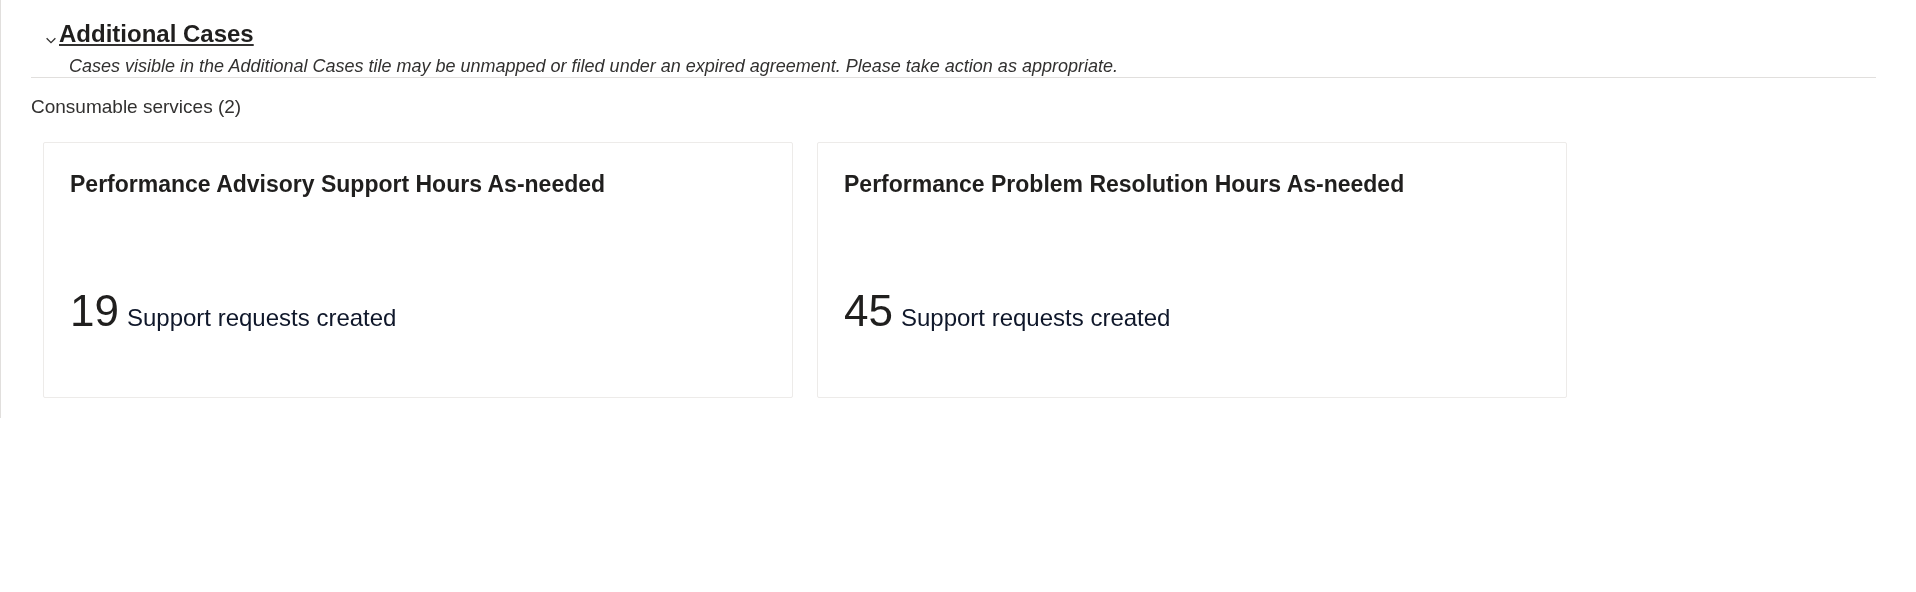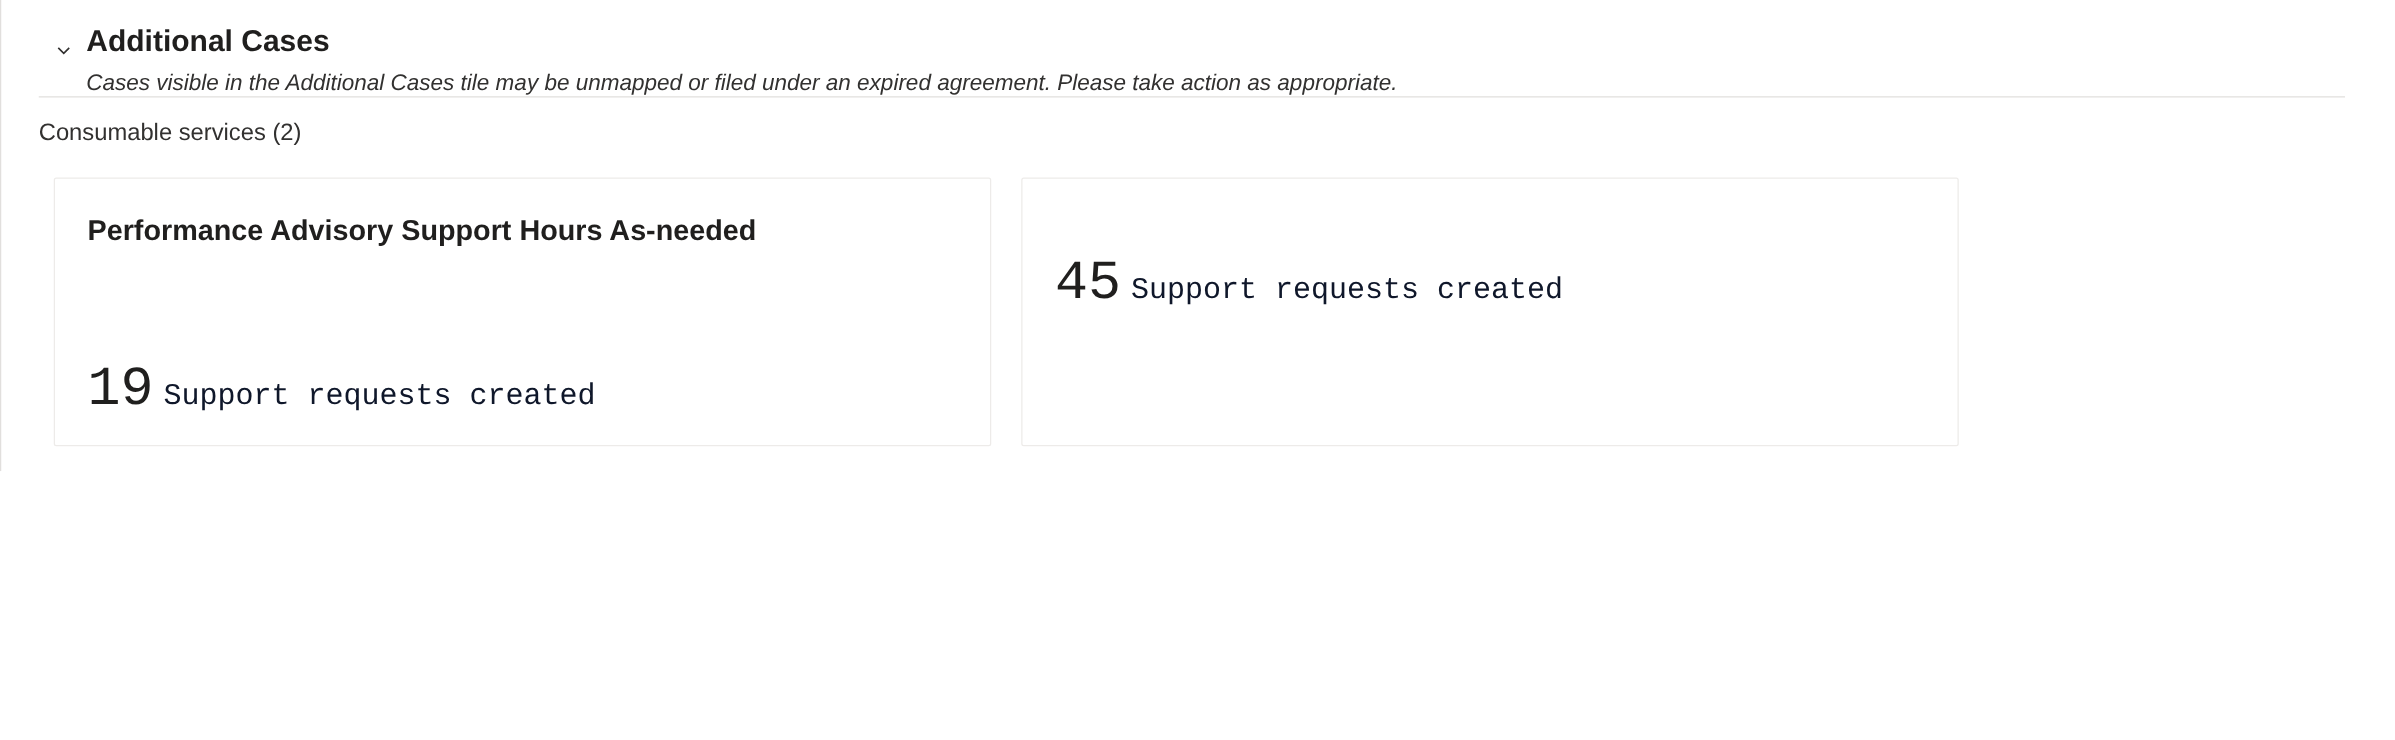--- a/index.html
+++ b/index.html
@@ -14,24 +14,24 @@
       width: 1916px;
       padding: 0;
     }
     .container {
       padding: 20px 40px 20px 30px;
       border-left: 1px solid #e1dfdd;
     }
     .section-header {
       display: flex;
       align-items: flex-end;
-      gap: 10px;
       margin-bottom: 8px;
       cursor: pointer;
       padding-left: 12px;
+      text-decoration: underline;
     }
     .chevron-icon {
       width: 16px;
       height: 16px;
       display: flex;
       align-items: center;
       justify-content: center;
     }
     .chevron-icon svg {
       width: 14px;
@@ -65,34 +65,33 @@
     .cards {
       display: flex;
       gap: 24px;
       padding-left: 12px;
     }
     .card {
       flex: 1;
       max-width: 750px;
       border: 1px solid #edebe9;
       border-radius: 2px;
-      padding: 28px 26px 22px 26px;
+      padding: 28px 26px 64px 26px;
       background: #ffffff;
     }
     .card-title {
       font-size: 23px;
       font-weight: 600;
       color: #201f1e;
       margin-bottom: 58px;
     }
     .card-metric {
       display: flex;
       align-items: baseline;
       gap: 8px;
-      font-family: Liberation Mono, monospace;
     }
     .metric-value {
       font-size: 44px;
       font-weight: 400;
       color: #201f1e;
       line-height: 1;
     }
     .metric-label {
       font-size: 24px;
       color: #0f172a;
@@ -120,19 +119,20 @@
 
   <div class="cards">
     <div class="card">
       <div class="card-title">Performance Advisory Support Hours As-needed</div>
       <div class="card-metric">
         <span class="metric-value">19</span>
         <span class="metric-label">Support requests created</span>
       </div>
     </div>
     <div class="card">
+      <div class="card-title">Performance Problem Resolution Hours As-needed</div>
       <div class="card-metric">
         <span class="metric-value">45</span>
         <span class="metric-label">Support requests created</span>
       </div>
     </div>
   </div>
 </div>
 
 </body></html>

